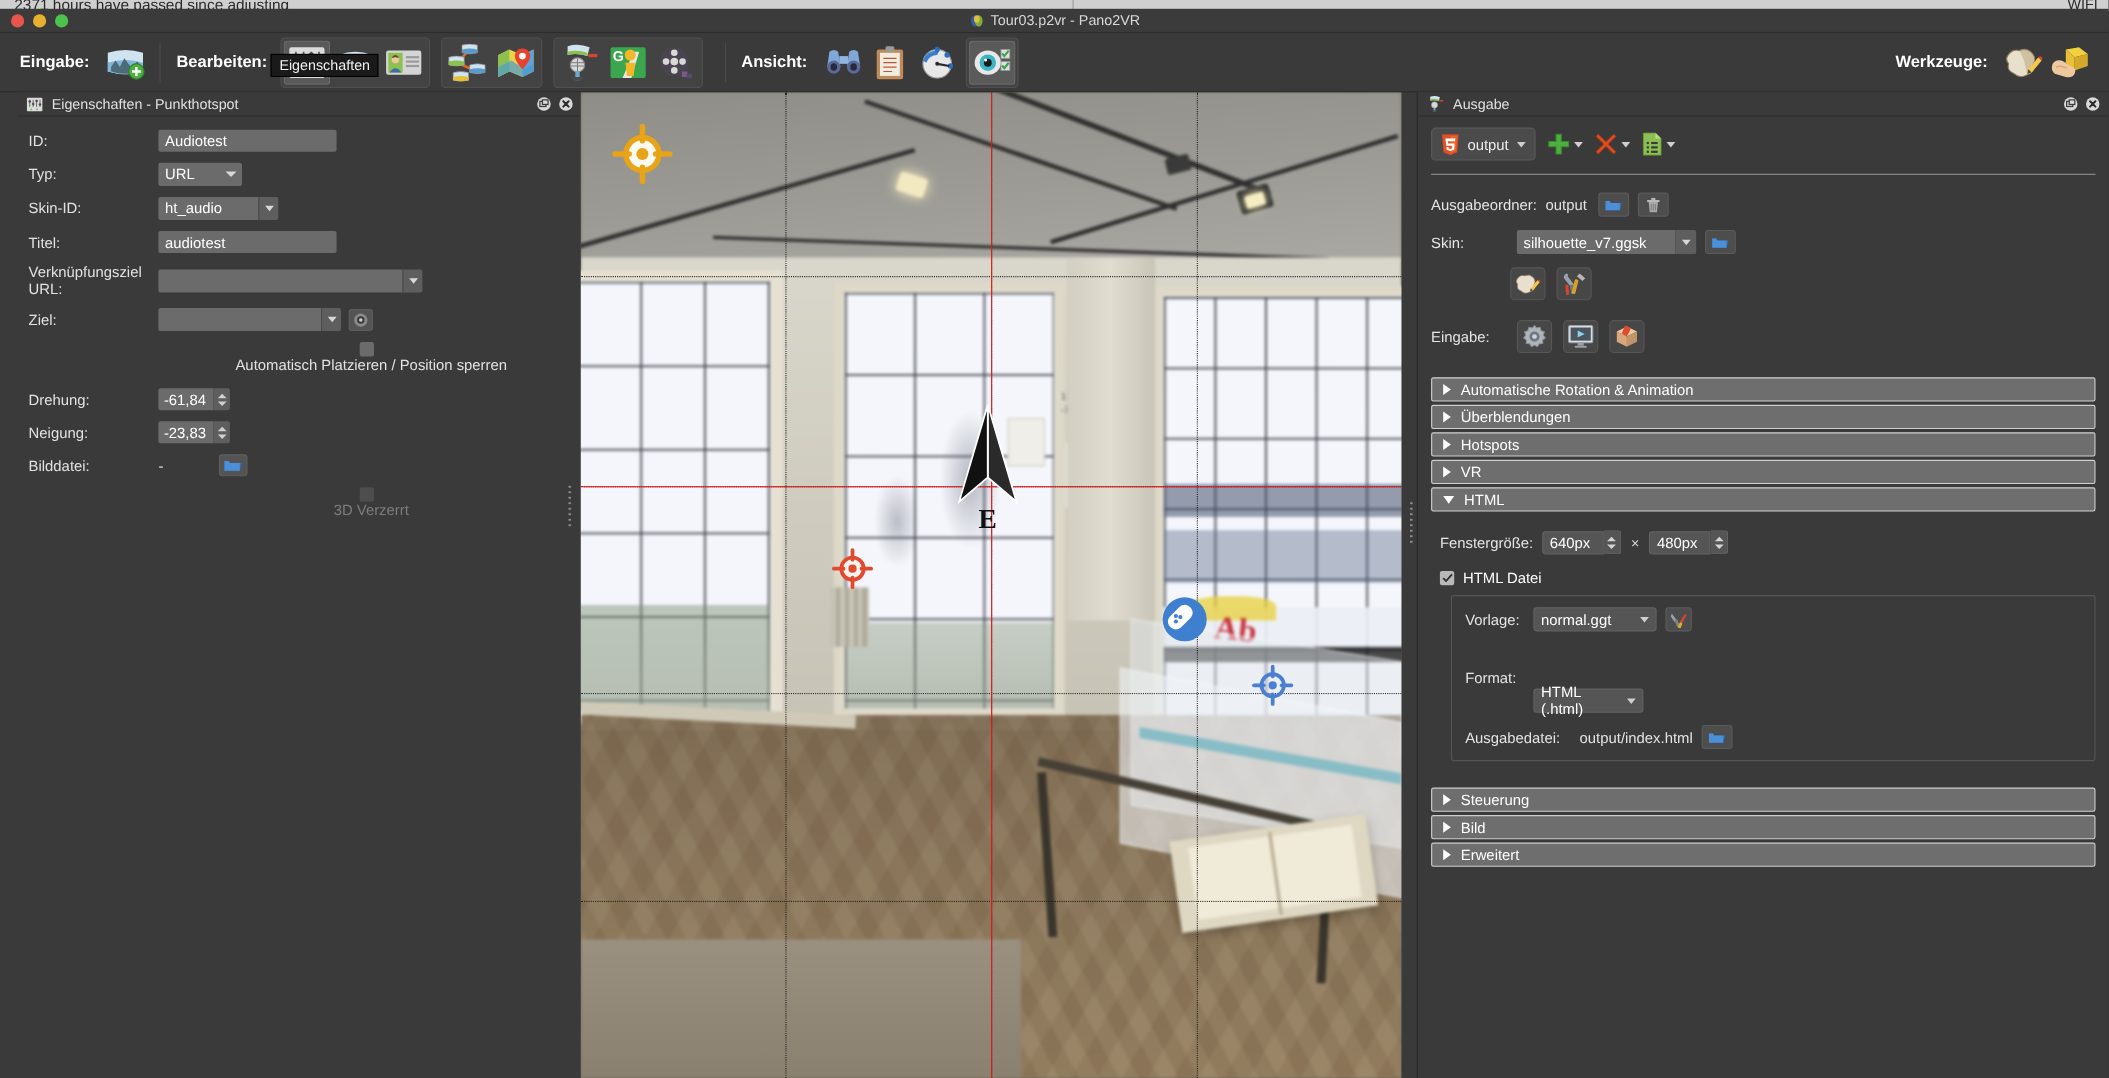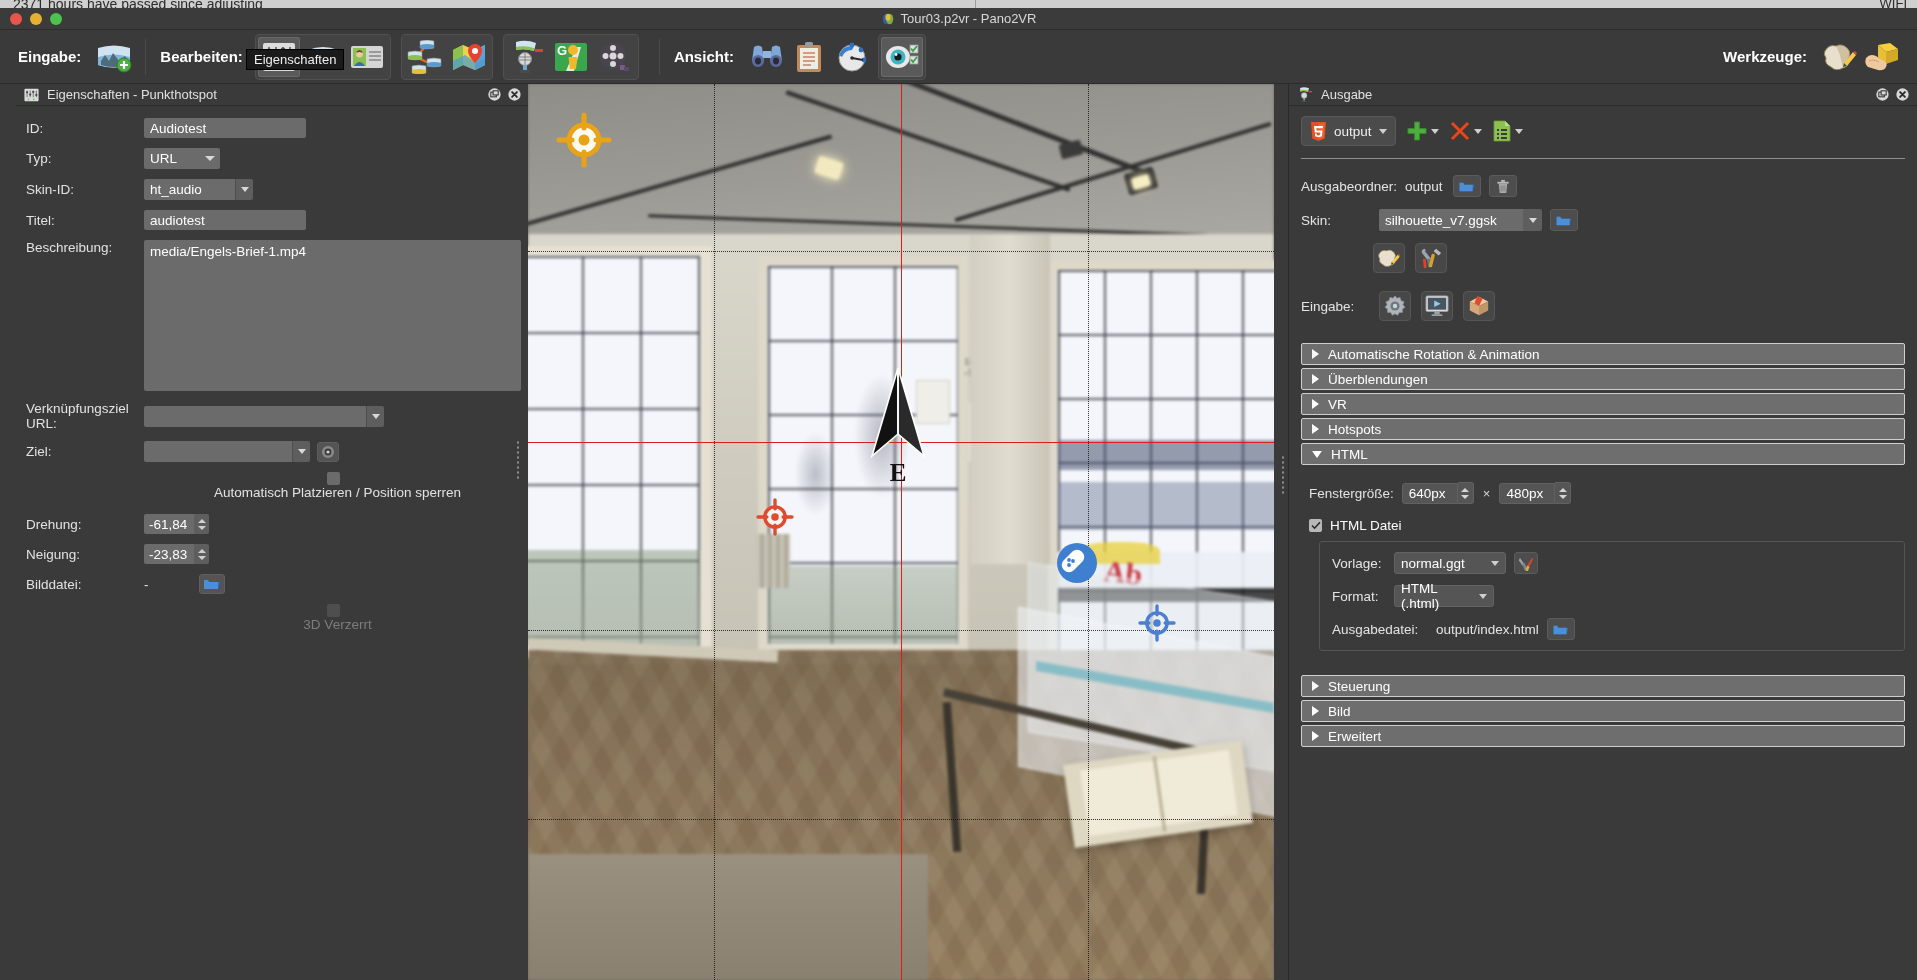--- a/index.html
+++ b/index.html
@@ -676,24 +676,20 @@
               <i></i>
             </div>
         </div>
       </div>
 
       <div class="row">
         <span class="lbl">Titel:</span>
         <input class="fld title" value="audiotest" style="">
       </div>
 
-      <div class="row top">
-        <span class="lbl">Beschreibung:</span>
-        <textarea class="textarea" style="">media/Engels-Brief-1.mp4</textarea>
-      </div>
 
       <div class="row" style="margin-top:10px;">
         <span class="lbl wide">Verknüpfungsziel URL:</span>
         <div class="combo-split">
           <div class="txt" style="width:222px;"></div>
           <div class="btn">
               <i></i>
             </div>
         </div>
       </div>
@@ -1066,25 +1062,25 @@
         <div class="acc-item">
           <i class="tri-r"></i>
           <span class="acc-lbl">Automatische Rotation &amp; Animation</span>
         </div>
         <div class="acc-item">
           <i class="tri-r"></i>
           <span class="acc-lbl">Überblendungen</span>
         </div>
         <div class="acc-item">
           <i class="tri-r"></i>
-          <span class="acc-lbl">VR</span>
+          <span class="acc-lbl">Hotspots</span>
         </div>
         <div class="acc-item">
           <i class="tri-r"></i>
-          <span class="acc-lbl">Hotspots</span>
+          <span class="acc-lbl">VR</span>
         </div>
         <div class="acc-item">
           <i class="tri-d"></i>
           <span class="acc-lbl">HTML</span>
         </div>
 
         <div class="acc-content">
           <div class="fs-row">
             <span class="fs-lbl">Fenstergröße:</span>
             <div class="px-spin">
@@ -1124,21 +1120,21 @@
                 <svg width="16" height="15" viewBox="0 0 18 17">
                   <path d="M2 2 L7 9 L5 11 L1 5 Z" fill="#9aa3ad"></path>
                   <rect x="6" y="8" width="3" height="8" rx="1" fill="#7a848e" transform="rotate(-20 7 12)"></rect>
                   <path d="M16 2 L10 11 L12 13 L17 4 Z" fill="#d8452e"></path>
                   <rect x="9" y="11" width="3.2" height="6" rx="1.2" fill="#d8b02a" transform="rotate(22 10 14)"></rect>
                 </svg>
               </div>
             </div>
             <div class="sub-row">
               <span class="sub-lbl">Format:</span>
-              <div class="gcombo" style="width:100px;">
+              <div class="gcombo" style="width:100px;margin-top:41px;">
                 <span>HTML (.html)</span>
                 <i class="arrow" style="margin-left:auto;"></i>
               </div>
             </div>
             <div class="sub-row">
               <span class="sub-lbl w">Ausgabedatei:</span>
               <span style="font-size:13.5px;color:#e4e4e4;margin-right:8px;">output/index.html</span>
               <div class="small-btn">
                 <svg width="18" height="13" viewBox="0 0 18 14">
                   <path d="M1 3 L1 12 L15 12 L17 5 L6 5 L5 3 Z" fill="#2f6fb5"></path>

